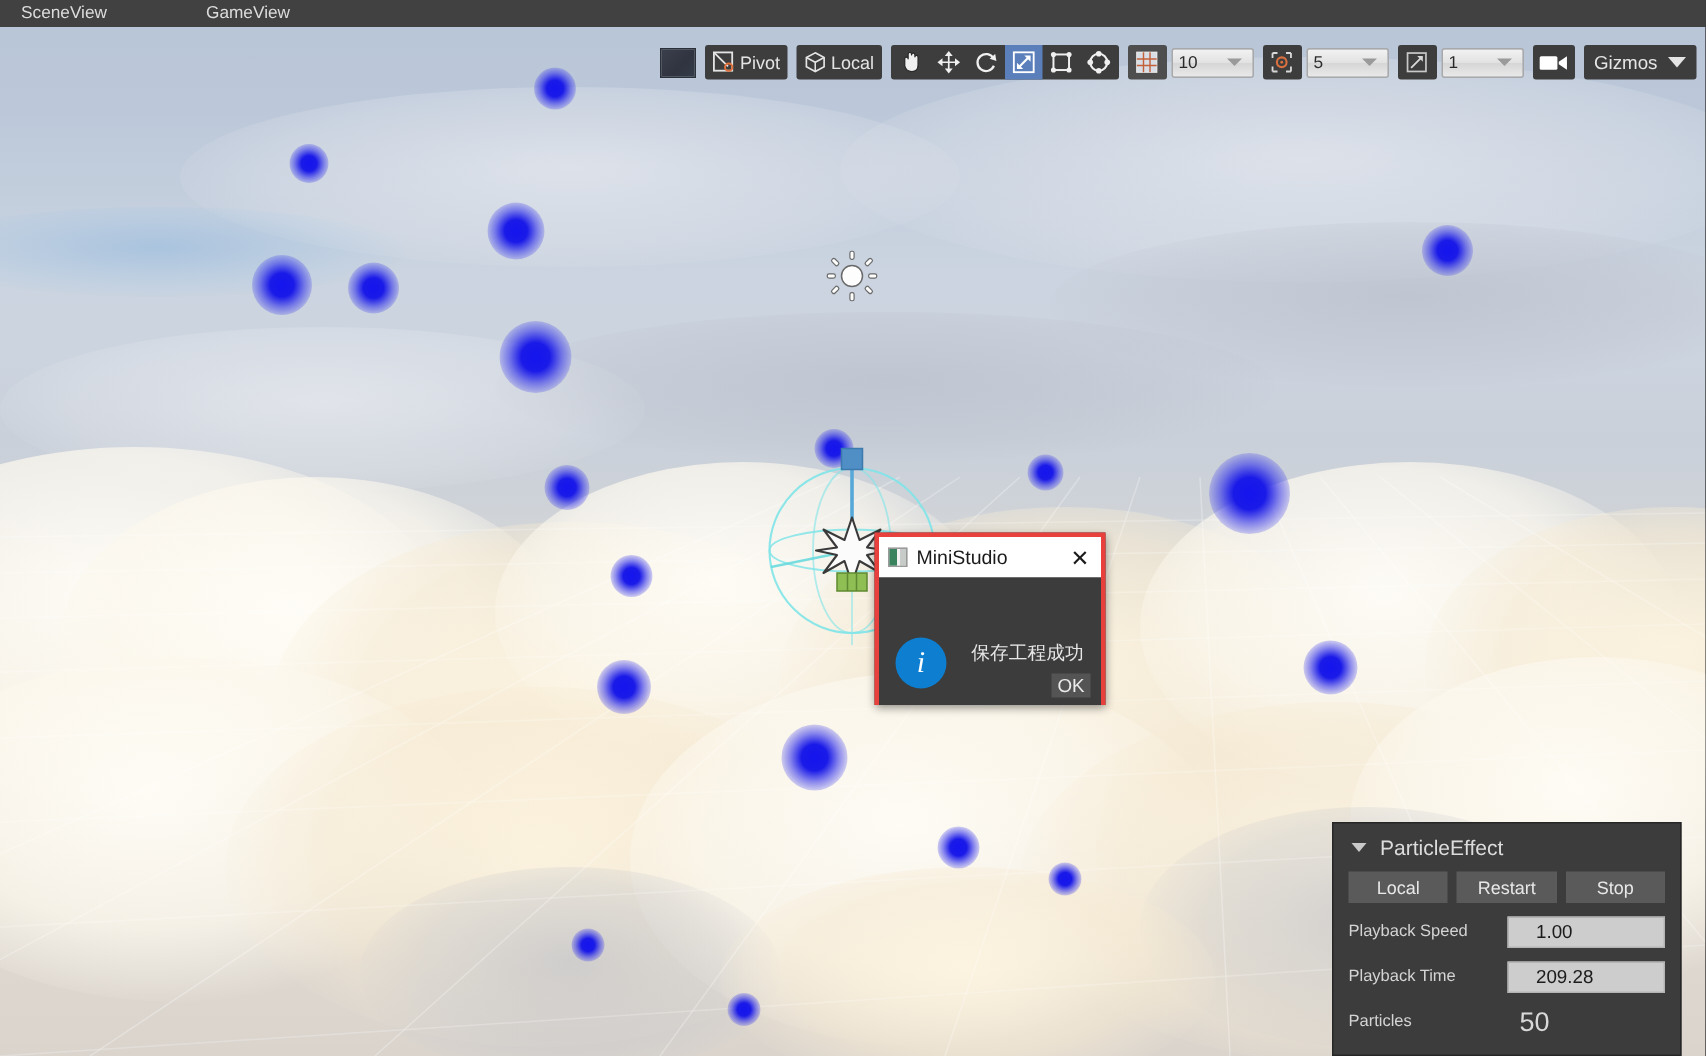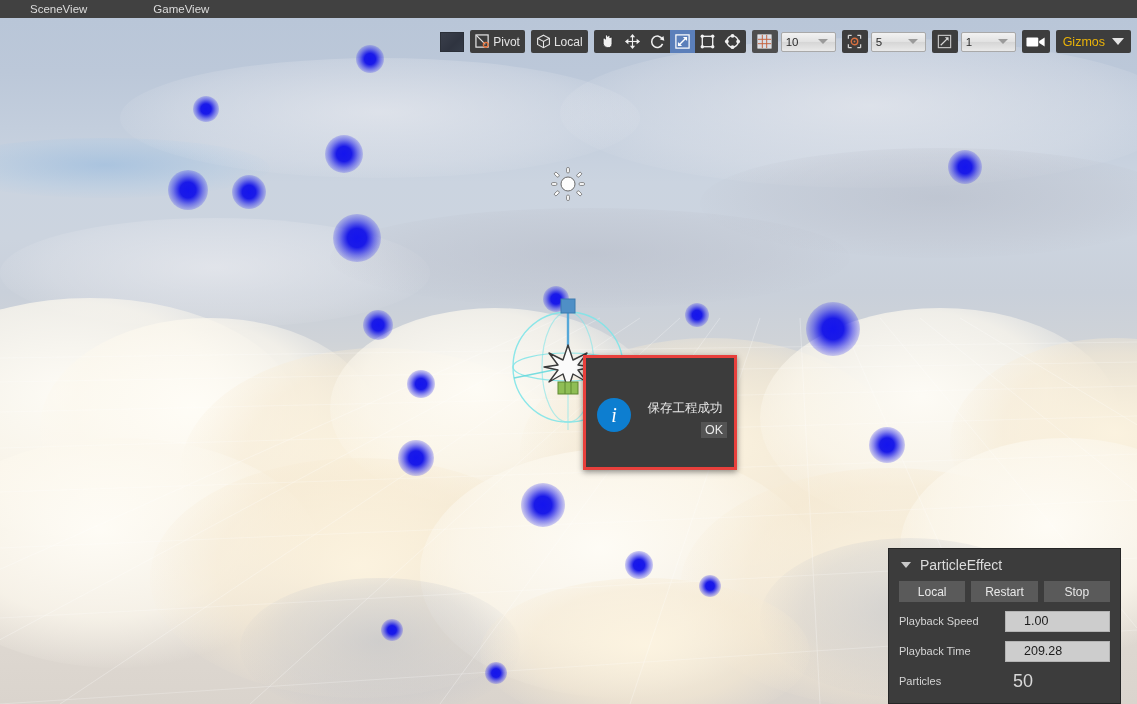--- a/index.html
+++ b/index.html
@@ -30,21 +30,21 @@
   }
   .menu-item {
     color: #dcdcdc;
     font-size: 11.5px;
     padding: 0 14px;
     line-height: 18px;
     height: 18px;
     cursor: default;
     white-space: nowrap;
   }
-  .menu-item:first-child { margin-left: 16px; }
+  .menu-item:first-child { margin-left: 0px; }
   .menu-item.gameview { margin-left: 38px; }
 
   
   .viewport {
     position: absolute;
     left: 0; top: 18px;
     width: 1137px; height: 686px;
     overflow: hidden;
     background:
       linear-gradient(to bottom,
@@ -170,21 +170,21 @@
     border-top: 5px solid #9a9a9a;
     margin-right: 3px;
   }
   .tb-unit { display: flex; align-items: center; gap: 3px; text-align: center; }
   .gizmos-btn {
     display: flex; align-items: center; gap: 7px;
     background: #3d3d3d;
     height: 23px;
     padding: 0 7px;
     border-radius: 2px;
-    color: #eab308;
+    color: #e5e5e5;
     font-size: 12.5px;
     cursor: default;
   }
   .chev {
     width: 0; height: 0;
     border-left: 6px solid transparent;
     border-right: 6px solid transparent;
     border-top: 7px solid #e4e4e4;
   }
 
@@ -579,20 +579,29 @@
       </svg>
     </div>
 
     <div class="gizmos-btn">
       <span>Gizmos</span>
       <span class="chev"></span>
     </div>
   </div>
 
   <div class="dialog">
+    <div class="dlg-title">
+      <span class="dlg-appicon">
+        <i class="a"></i>
+          <i class="b"></i>
+          <i class="c"></i>
+      </span>
+      <span class="dlg-title-text">MiniStudio</span>
+      <span class="dlg-close">✕</span>
+    </div>
     <div class="dlg-body">
       <div class="info-circle">i</div>
       <div class="dlg-msg">保存工程成功</div>
       <div class="dlg-ok">OK</div>
     </div>
   </div>
 
   <div class="pe-panel">
     <div class="pe-header">
       <span class="pe-tri"></span>

